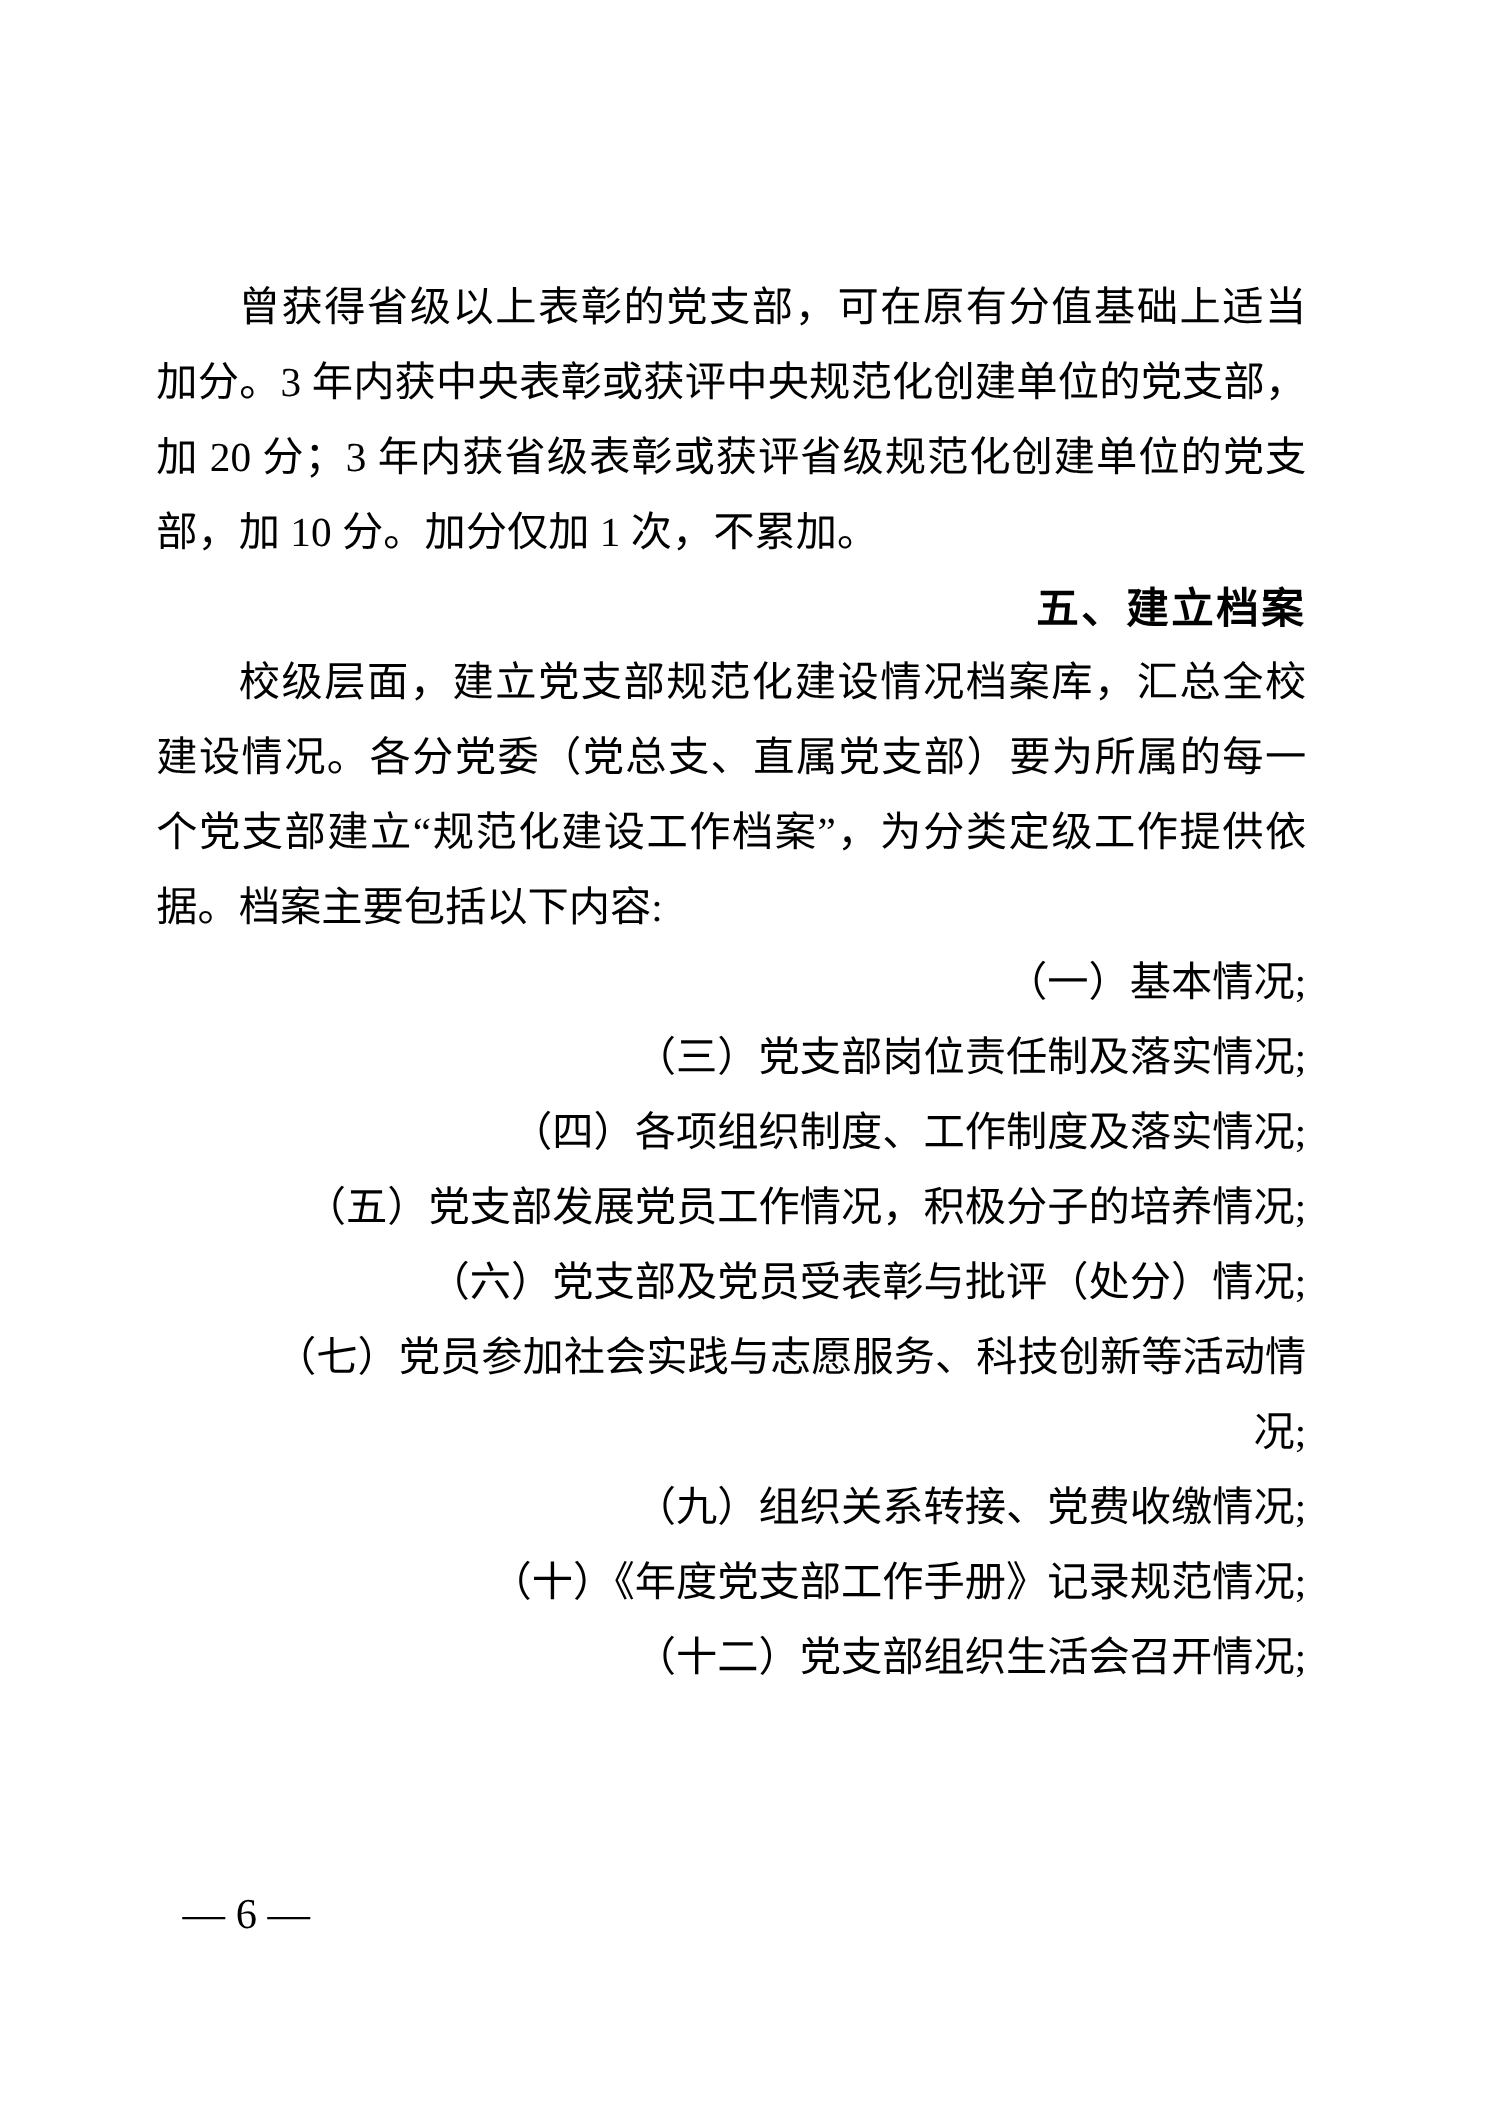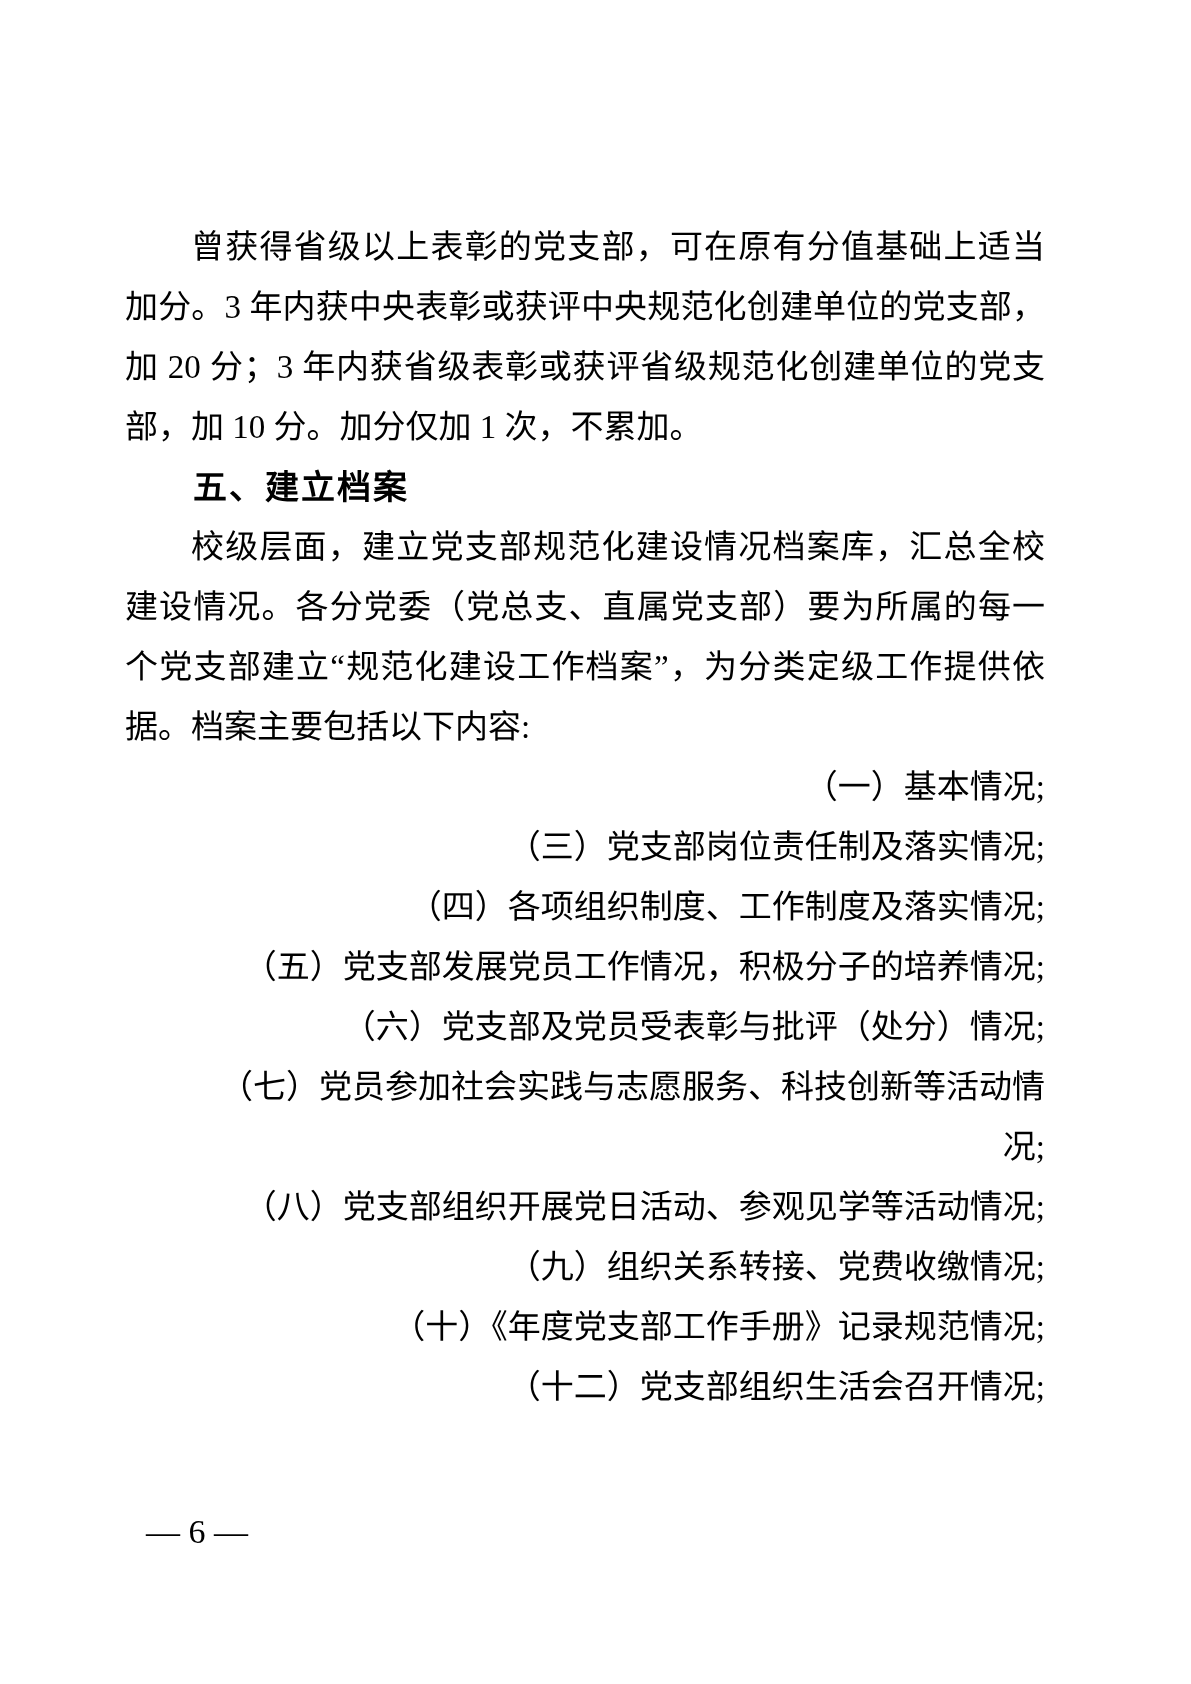--- a/index.html
+++ b/index.html
@@ -30,21 +30,21 @@
     text-indent: 2em;
   }
   .heading {
     margin: 0;
     text-indent: 2em;
     font-size: 34px;
     line-height: 60px;
     font-weight: 700;
     font-family: "DejaVu Sans", "Liberation Sans", sans-serif;
     letter-spacing: 2px;
-    text-align: left;
+    text-align: right;
   }
   .item {
     margin: 0;
     text-indent: 2em;
     text-align: right;
   }
   .footer {
     position: absolute;
     left: 146px;
     top: 1512px;
@@ -61,20 +61,19 @@
   <div class="content">
     <p class="para">曾获得省级以上表彰的党支部，可在原有分值基础上适当加分。3 年内获中央表彰或获评中央规范化创建单位的党支部，加 20 分；3 年内获省级表彰或获评省级规范化创建单位的党支部，加 10 分。加分仅加 1 次，不累加。</p>
     <h2 class="heading">五、建立档案</h2>
     <p class="para">校级层面，建立党支部规范化建设情况档案库，汇总全校建设情况。各分党委（党总支、直属党支部）要为所属的每一个党支部建立“规范化建设工作档案”，为分类定级工作提供依据。档案主要包括以下内容:</p>
     <p class="item">（一）基本情况;</p>
     <p class="item">（三）党支部岗位责任制及落实情况;</p>
     <p class="item">（四）各项组织制度、工作制度及落实情况;</p>
     <p class="item">（五）党支部发展党员工作情况，积极分子的培养情况;</p>
     <p class="item">（六）党支部及党员受表彰与批评（处分）情况;</p>
     <p class="item">（七）党员参加社会实践与志愿服务、科技创新等活动情况;</p>
-    <p class="item">（八）党支部组织开展党日活动、参观见学等活动情况;</p>
     <p class="item">（九）组织关系转接、党费收缴情况;</p>
     <p class="item">（十）《年度党支部工作手册》记录规范情况;</p>
     <p class="item">（十二）党支部组织生活会召开情况;</p>
   </div>
 
   <div class="footer">— 6 —</div>
 </div>
 
 </body></html>

